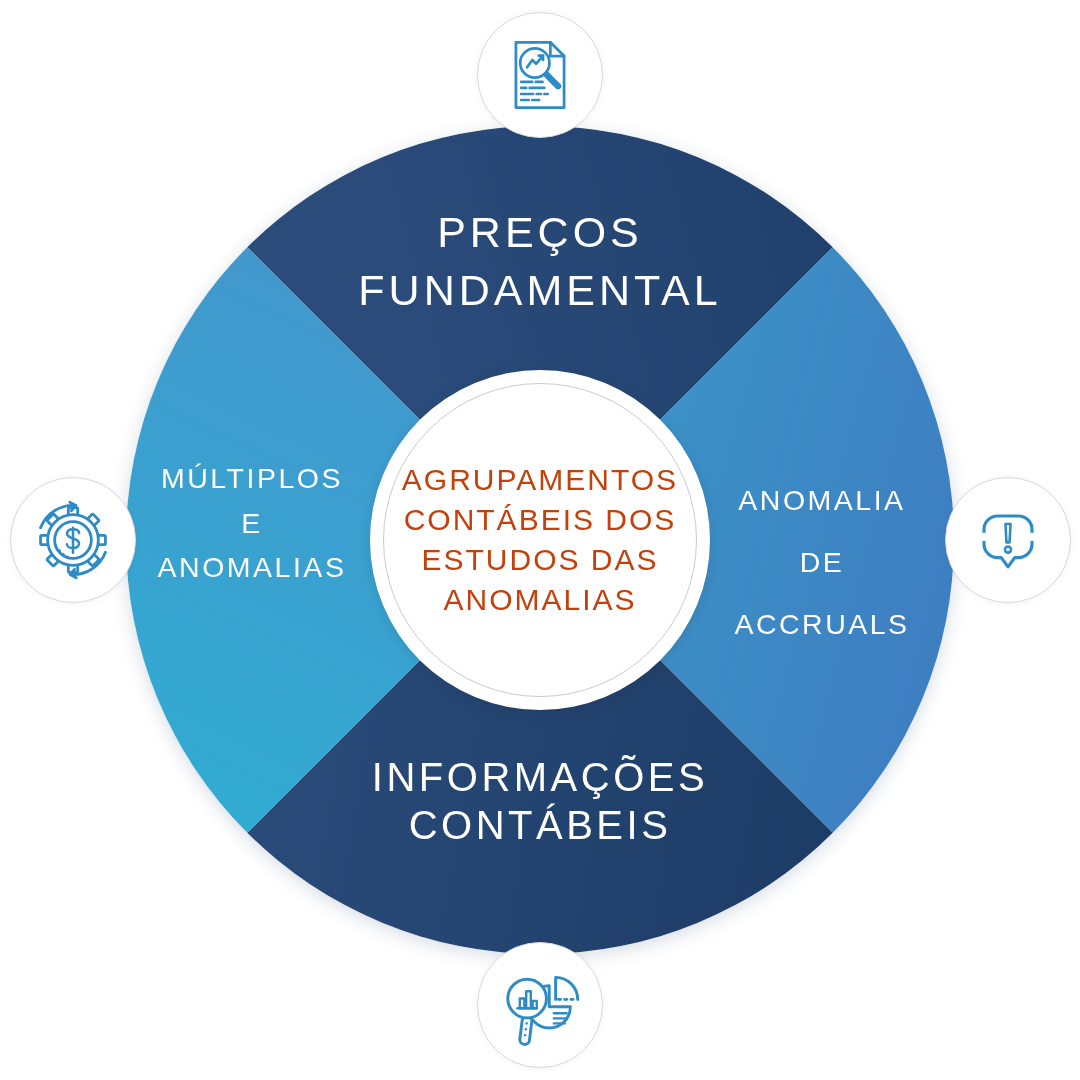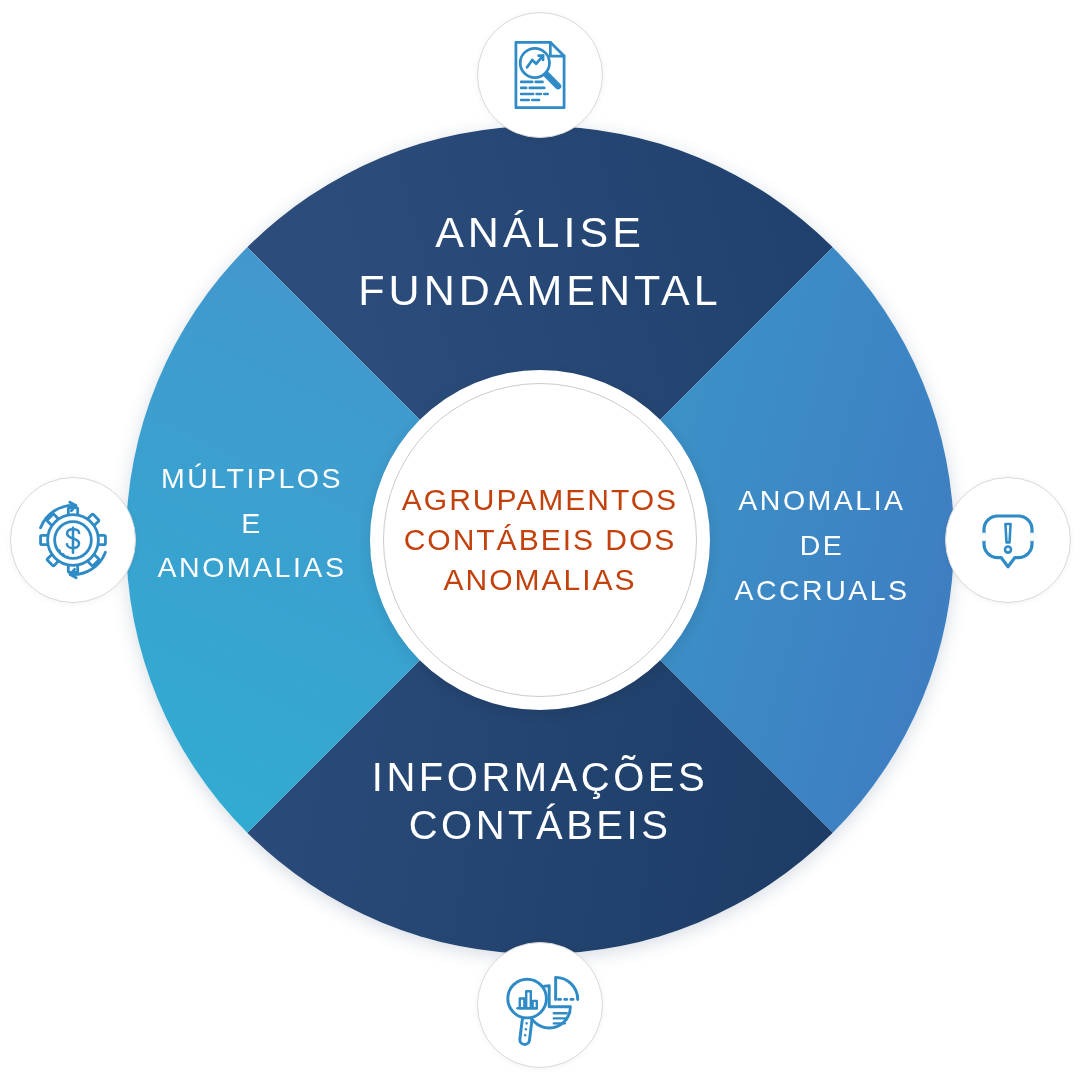--- a/index.html
+++ b/index.html
@@ -24,21 +24,21 @@
                background:linear-gradient(205deg,#4C8CCB 8%,#30ADD2 90%);}
   
   .q-label{
     position:absolute;z-index:2;display:flex;flex-direction:column;align-items:center;
     color:#ffffff;font-weight:300;text-align:center;
   }
   .q-label span{display:block;white-space:nowrap;}
   .label-top   {left:240px;top:203px;width:600px;font-size:43px;line-height:58px;letter-spacing:4px;}
   .label-bottom{left:240px;top:753px;width:600px;font-size:40px;line-height:48px;letter-spacing:3.5px;}
   .label-left  {left:112px;top:456px;width:280px;font-size:28.5px;line-height:44.5px;letter-spacing:2.5px;}
-  .label-right {left:682px;top:478px;width:280px;font-size:28.5px;line-height:45px;letter-spacing:2.5px;}
+  .label-right {left:682px;top:478px;width:280px;font-size:28.5px;line-height:45px;letter-spacing:2.5px;gap:17px;}
   
   .center-circle{
     position:absolute;left:370px;top:370px;width:340px;height:340px;border-radius:50%;
     background:#ffffff;z-index:3;box-shadow:0 3px 14px rgba(0,0,0,0.10);
     display:flex;align-items:center;justify-content:center;
   }
   .center-circle::before{
     content:"";position:absolute;inset:13px;border-radius:50%;
     border:1.5px solid #CBCBCB;
   }
@@ -66,21 +66,21 @@
 <div id="canvas">
 
   <div class="disc">
     <div class="quad quad-top"></div>
     <div class="quad quad-right"></div>
     <div class="quad quad-bottom"></div>
     <div class="quad quad-left"></div>
   </div>
 
   <div class="q-label label-top">
-    <span>ANÁLISE</span>
+    <span>PREÇOS</span>
     <span>FUNDAMENTAL</span>
   </div>
 
   <div class="q-label label-right">
     <span>ANOMALIA</span>
     <span>DE</span>
     <span>ACCRUALS</span>
   </div>
 
   <div class="q-label label-bottom">
@@ -91,20 +91,21 @@
   <div class="q-label label-left">
     <span>MÚLTIPLOS</span>
     <span>E</span>
     <span>ANOMALIAS</span>
   </div>
 
   <div class="center-circle">
     <div class="center-text">
       <span>AGRUPAMENTOS</span>
       <span>CONTÁBEIS DOS</span>
+      <span>ESTUDOS DAS</span>
       <span>ANOMALIAS</span>
     </div>
   </div>
 
   <div class="badge badge-top">
     <svg width="86" height="86" viewBox="0 0 100 100" fill="none" stroke="#2E8BC6" stroke-width="3.2" stroke-linejoin="round" stroke-linecap="round">
       <path d="M22 12 H62 L78 28 V88 H22 Z"></path>
       <path d="M62 12 V28 H78"></path>
       <path stroke-width="3" d="M28 58 H41 M45 58 H53"></path>
       <path stroke-width="3" d="M28 65 H34 M38 65 H55"></path>

